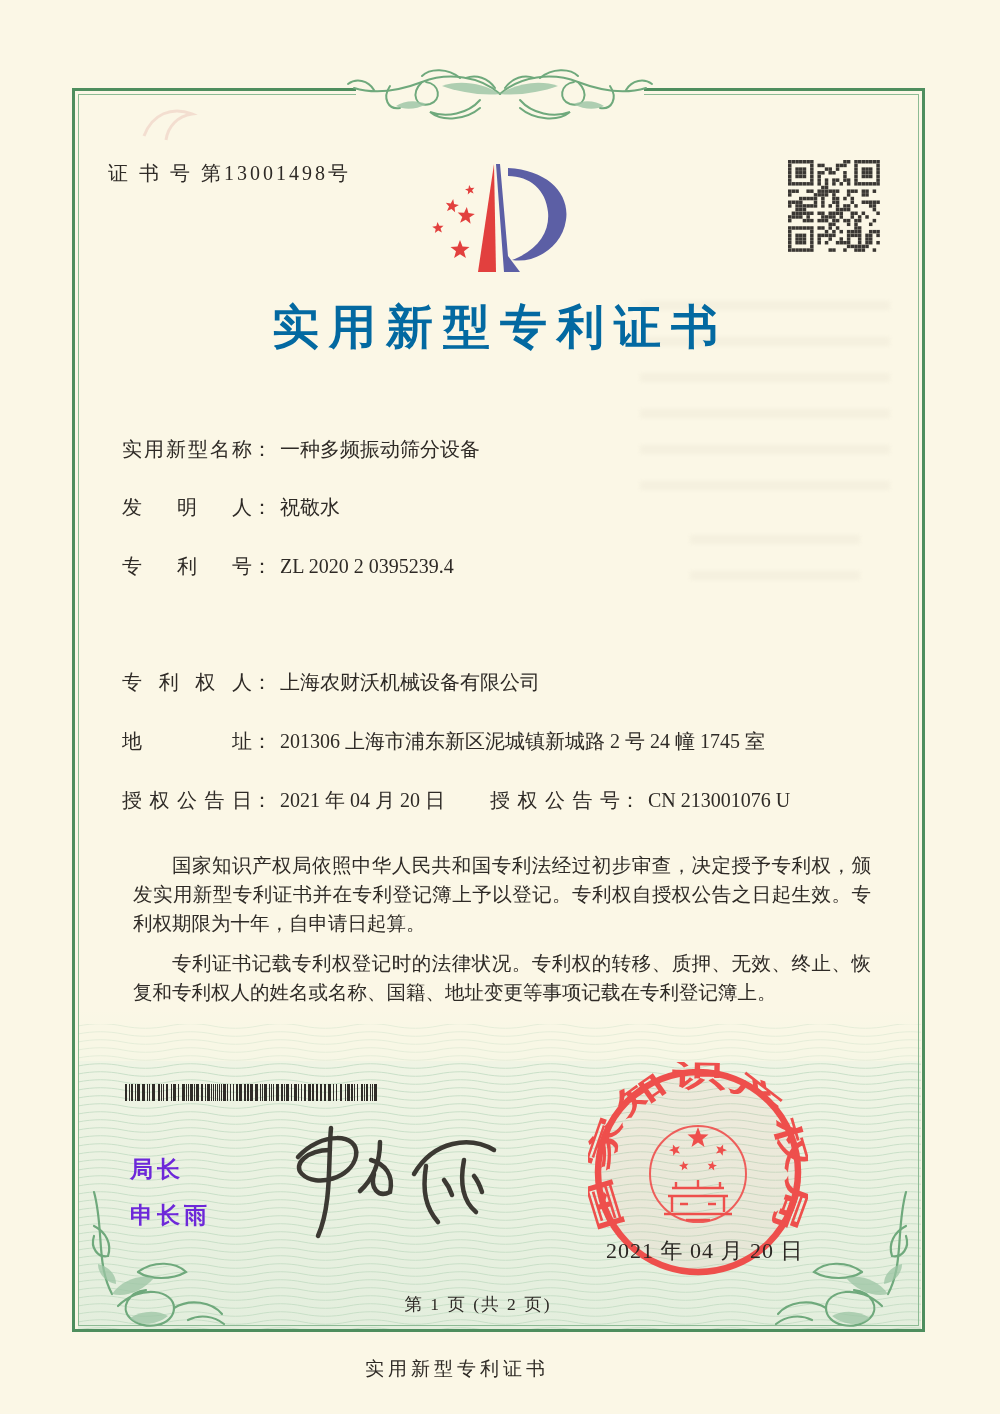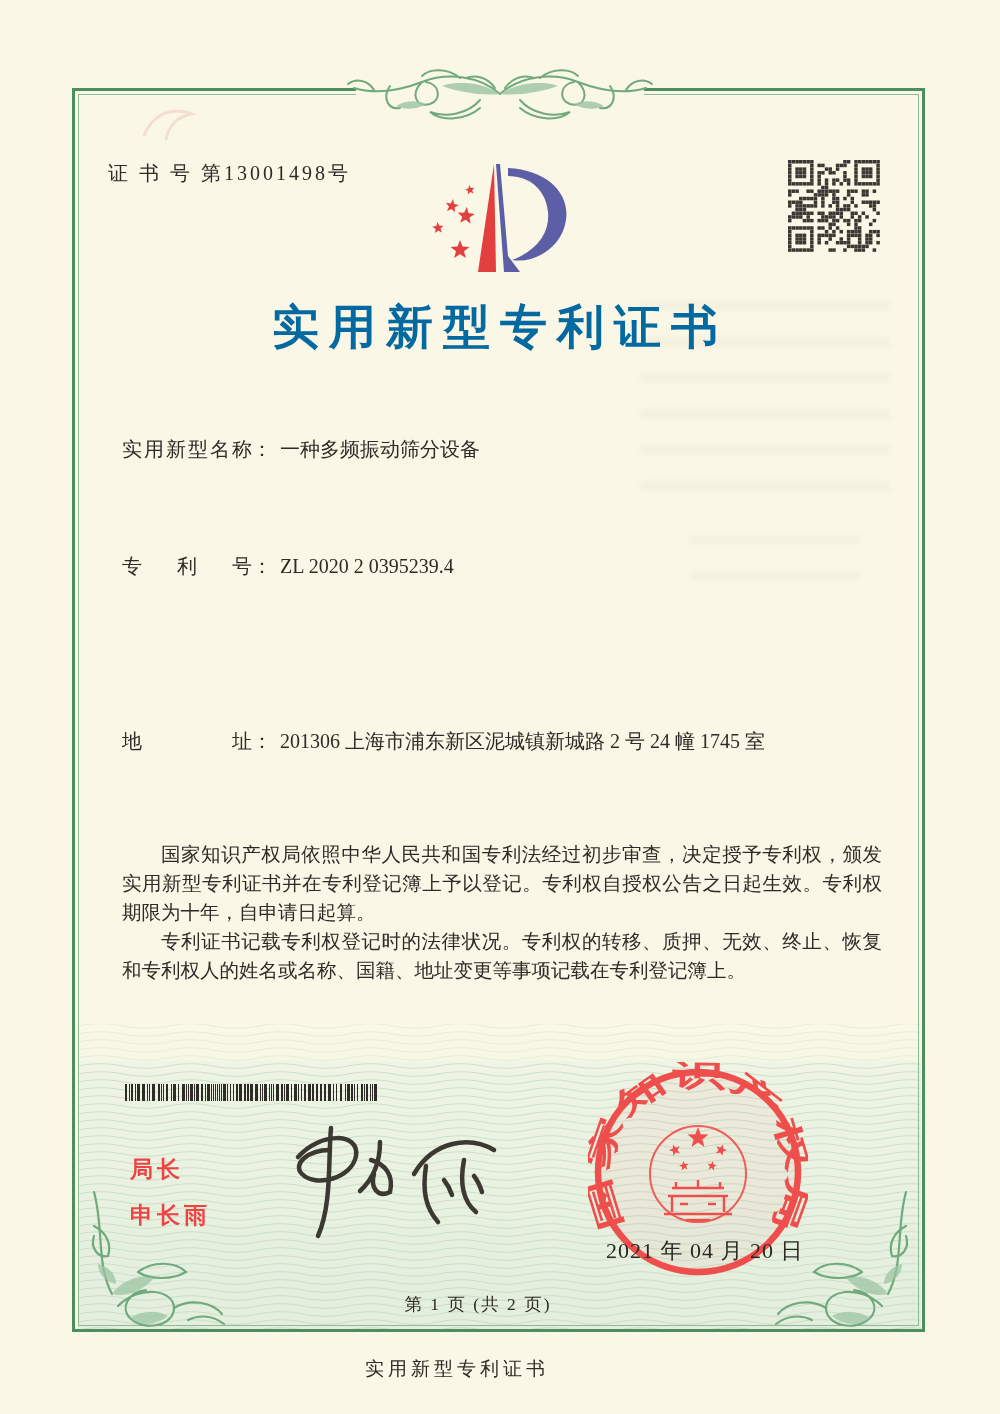--- a/index.html
+++ b/index.html
@@ -32,28 +32,28 @@
   .row{position:absolute;left:122px;font-size:20px;white-space:nowrap;z-index:10;}
   .row .lbl{display:inline-block;width:130px;text-align:justify;text-align-last:justify;}
   .row .sep{display:inline-block;}
   .row .val{display:inline-block;margin-left:8px;}
   .r0{top:436px}.r1{top:494px}.r2{top:553px}.r3{top:611px}.r4{top:669px}.r5{top:728px}
   .row-grant{top:787px}
   .grant2{position:absolute;left:368px;top:0;}
 
   .paras{position:absolute;left:122px;top:840px;width:760px;z-index:10;
     font-size:19.5px;line-height:29px;text-align:justify;}
-  .paras p{margin:0;text-indent:2em;}
+  .paras p{margin:11px;text-indent:2em;}
 
   .barcode{position:absolute;left:125px;top:1084px;height:17px;z-index:10;font-size:0;}
   .barcode span{display:inline-block;height:17px;vertical-align:top;}
 
   .signoff{position:absolute;left:130px;top:1146px;z-index:10;
     font-family:"Liberation Sans","DejaVu Sans",sans-serif;font-weight:600;
-    font-size:23px;color:#ef4444;line-height:46px;letter-spacing:4px;}
+    font-size:23px;color:#6d28d9;line-height:46px;letter-spacing:4px;}
   .signature{position:absolute;left:268px;top:1112px;z-index:11;}
 
   .seal{position:absolute;left:588px;top:1062px;z-index:10;}
   .seal-date{position:absolute;left:606px;top:1236px;z-index:12;font-size:22px;letter-spacing:1px;color:#2b2824;white-space:nowrap;}
 
   .page-indicator{position:absolute;left:72px;top:1292px;width:812px;text-align:center;
     font-size:17.5px;letter-spacing:2px;z-index:10;}
   .back-note{position:absolute;left:0;top:1356px;width:914px;text-align:center;
     font-size:19px;letter-spacing:4px;z-index:10;color:#2f2b26;}
 </style>
@@ -465,27 +465,39 @@
       <rect x="14.72" y="88.32" width="3.50" height="3.50" fill="#3a3733"></rect>
       <rect x="18.40" y="88.32" width="3.50" height="3.50" fill="#3a3733"></rect>
       <rect x="22.08" y="88.32" width="3.50" height="3.50" fill="#3a3733"></rect>
     </svg>
 
   <div class="title">实用新型专利证书</div>
 
   <div class="row r0">
     <span class="lbl">实用新型名称</span><span class="sep">：</span><span class="val">一种多频振动筛分设备</span>
   </div>
+  <div class="row r1">
+    <span class="lbl">发明人</span><span class="sep">：</span><span class="val">祝敬水</span>
+  </div>
   <div class="row r2">
     <span class="lbl">专利号</span><span class="sep">：</span><span class="val">ZL 2020 2 0395239.4</span>
   </div>
+  <div class="row r4">
+    <span class="lbl">专利权人</span><span class="sep">：</span><span class="val">上海农财沃机械设备有限公司</span>
+  </div>
   <div class="row r5">
     <span class="lbl">地址</span><span class="sep">：</span><span class="val">201306 上海市浦东新区泥城镇新城路 2 号 24 幢 1745 室</span>
   </div>
 
+  <div class="row row-grant">
+    <span class="lbl">授权公告日</span><span class="sep">：</span><span class="val">2021 年 04 月 20 日</span>
+    <span class="grant2">
+      <span class="lbl">授权公告号</span><span class="sep">：</span><span class="val">CN 213001076 U</span>
+    </span>
+  </div>
 
   <div class="paras">
     <p>国家知识产权局依照中华人民共和国专利法经过初步审查，决定授予专利权，颁发实用新型专利证书并在专利登记簿上予以登记。专利权自授权公告之日起生效。专利权期限为十年，自申请日起算。</p>
     <p>专利证书记载专利权登记时的法律状况。专利权的转移、质押、无效、终止、恢复和专利权人的姓名或名称、国籍、地址变更等事项记载在专利登记簿上。</p>
   </div>
 
   <div class="barcode"><span style="width: 2px; background: rgb(47, 44, 40); margin-right: 2px;"></span><span style="width: 1px; background: rgb(47, 44, 40); margin-right: 1px;"></span><span style="width: 2px; background: rgb(47, 44, 40); margin-right: 2px;"></span><span style="width: 1px; background: rgb(47, 44, 40); margin-right: 1px;"></span><span style="width: 3px; background: rgb(47, 44, 40); margin-right: 2px;"></span><span style="width: 3px; background: rgb(47, 44, 40); margin-right: 2px;"></span><span style="width: 1px; background: rgb(47, 44, 40); margin-right: 1px;"></span><span style="width: 1px; background: rgb(47, 44, 40); margin-right: 2px;"></span><span style="width: 3px; background: rgb(47, 44, 40); margin-right: 3px;"></span><span style="width: 2px; background: rgb(47, 44, 40); margin-right: 1px;"></span><span style="width: 1px; background: rgb(47, 44, 40); margin-right: 1px;"></span><span style="width: 1px; background: rgb(47, 44, 40); margin-right: 2px;"></span><span style="width: 2px; background: rgb(47, 44, 40); margin-right: 3px;"></span><span style="width: 1px; background: rgb(47, 44, 40); margin-right: 1px;"></span><span style="width: 3px; background: rgb(47, 44, 40); margin-right: 2px;"></span><span style="width: 1px; background: rgb(47, 44, 40); margin-right: 3px;"></span><span style="width: 3px; background: rgb(47, 44, 40); margin-right: 1px;"></span><span style="width: 1px; background: rgb(47, 44, 40); margin-right: 1px;"></span><span style="width: 1px; background: rgb(47, 44, 40); margin-right: 1px;"></span><span style="width: 3px; background: rgb(47, 44, 40); margin-right: 1px;"></span><span style="width: 1px; background: rgb(47, 44, 40); margin-right: 1px;"></span><span style="width: 3px; background: rgb(47, 44, 40); margin-right: 2px;"></span><span style="width: 2px; background: rgb(47, 44, 40); margin-right: 2px;"></span><span style="width: 1px; background: rgb(47, 44, 40); margin-right: 1px;"></span><span style="width: 3px; background: rgb(47, 44, 40); margin-right: 1px;"></span><span style="width: 1px; background: rgb(47, 44, 40); margin-right: 1px;"></span><span style="width: 1px; background: rgb(47, 44, 40); margin-right: 1px;"></span><span style="width: 1px; background: rgb(47, 44, 40); margin-right: 1px;"></span><span style="width: 1px; background: rgb(47, 44, 40); margin-right: 1px;"></span><span style="width: 1px; background: rgb(47, 44, 40); margin-right: 1px;"></span><span style="width: 1px; background: rgb(47, 44, 40); margin-right: 1px;"></span><span style="width: 3px; background: rgb(47, 44, 40); margin-right: 1px;"></span><span style="width: 1px; background: rgb(47, 44, 40); margin-right: 2px;"></span><span style="width: 1px; background: rgb(47, 44, 40); margin-right: 2px;"></span><span style="width: 1px; background: rgb(47, 44, 40); margin-right: 2px;"></span><span style="width: 2px; background: rgb(47, 44, 40); margin-right: 1px;"></span><span style="width: 3px; background: rgb(47, 44, 40); margin-right: 2px;"></span><span style="width: 2px; background: rgb(47, 44, 40); margin-right: 1px;"></span><span style="width: 2px; background: rgb(47, 44, 40); margin-right: 1px;"></span><span style="width: 3px; background: rgb(47, 44, 40); margin-right: 2px;"></span><span style="width: 3px; background: rgb(47, 44, 40); margin-right: 2px;"></span><span style="width: 1px; background: rgb(47, 44, 40); margin-right: 1px;"></span><span style="width: 1px; background: rgb(47, 44, 40); margin-right: 1px;"></span><span style="width: 3px; background: rgb(47, 44, 40); margin-right: 2px;"></span><span style="width: 1px; background: rgb(47, 44, 40); margin-right: 1px;"></span><span style="width: 1px; background: rgb(47, 44, 40); margin-right: 1px;"></span><span style="width: 1px; background: rgb(47, 44, 40); margin-right: 2px;"></span><span style="width: 3px; background: rgb(47, 44, 40); margin-right: 2px;"></span><span style="width: 2px; background: rgb(47, 44, 40); margin-right: 1px;"></span><span style="width: 1px; background: rgb(47, 44, 40); margin-right: 1px;"></span><span style="width: 3px; background: rgb(47, 44, 40); margin-right: 2px;"></span><span style="width: 1px; background: rgb(47, 44, 40); margin-right: 2px;"></span><span style="width: 3px; background: rgb(47, 44, 40); margin-right: 1px;"></span><span style="width: 1px; background: rgb(47, 44, 40); margin-right: 2px;"></span><span style="width: 1px; background: rgb(47, 44, 40); margin-right: 2px;"></span><span style="width: 2px; background: rgb(47, 44, 40); margin-right: 2px;"></span><span style="width: 3px; background: rgb(47, 44, 40); margin-right: 1px;"></span><span style="width: 2px; background: rgb(47, 44, 40); margin-right: 2px;"></span><span style="width: 2px; background: rgb(47, 44, 40); margin-right: 2px;"></span><span style="width: 2px; background: rgb(47, 44, 40); margin-right: 2px;"></span><span style="width: 2px; background: rgb(47, 44, 40); margin-right: 2px;"></span><span style="width: 3px; background: rgb(47, 44, 40); margin-right: 2px;"></span><span style="width: 1px; background: rgb(47, 44, 40); margin-right: 2px;"></span><span style="width: 1px; background: rgb(47, 44, 40); margin-right: 3px;"></span><span style="width: 2px; background: rgb(47, 44, 40); margin-right: 3px;"></span><span style="width: 1px; background: rgb(47, 44, 40); margin-right: 1px;"></span><span style="width: 3px; background: rgb(47, 44, 40); margin-right: 1px;"></span><span style="width: 2px; background: rgb(47, 44, 40); margin-right: 1px;"></span><span style="width: 1px; background: rgb(47, 44, 40); margin-right: 2px;"></span><span style="width: 1px; background: rgb(47, 44, 40); margin-right: 3px;"></span><span style="width: 2px; background: rgb(47, 44, 40); margin-right: 1px;"></span><span style="width: 1px; background: rgb(47, 44, 40); margin-right: 1px;"></span><span style="width: 2px; background: rgb(47, 44, 40); margin-right: 2px;"></span><span style="width: 1px; background: rgb(47, 44, 40); margin-right: 1px;"></span><span style="width: 1px; background: rgb(47, 44, 40); margin-right: 1px;"></span><span style="width: 3px; background: rgb(47, 44, 40); margin-right: 2px;"></span></div>
 
   <div class="signoff">
     <div>局长</div>

